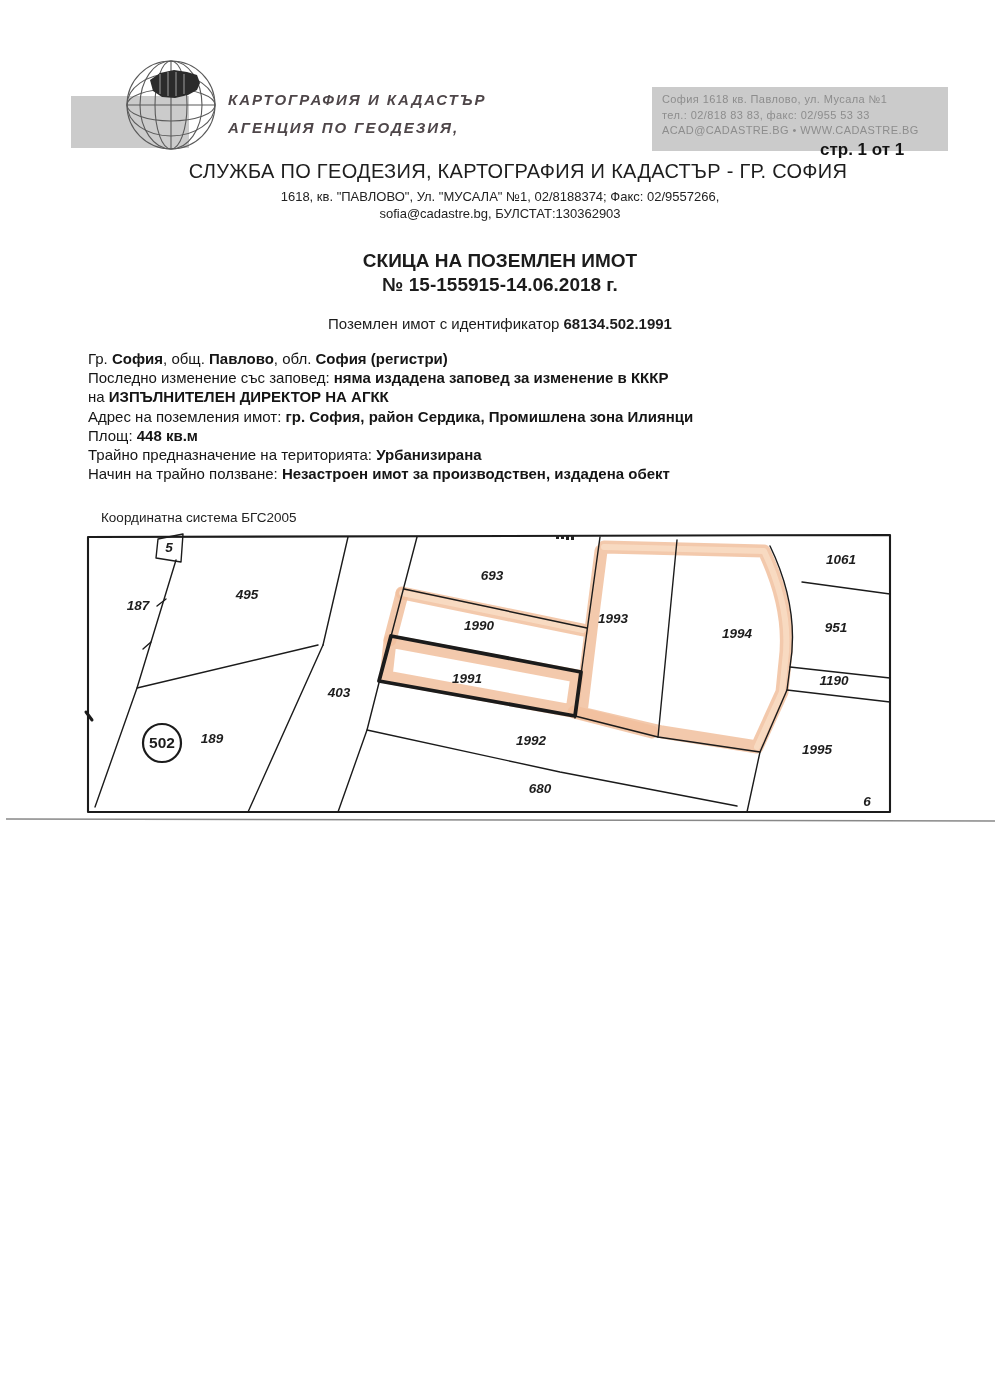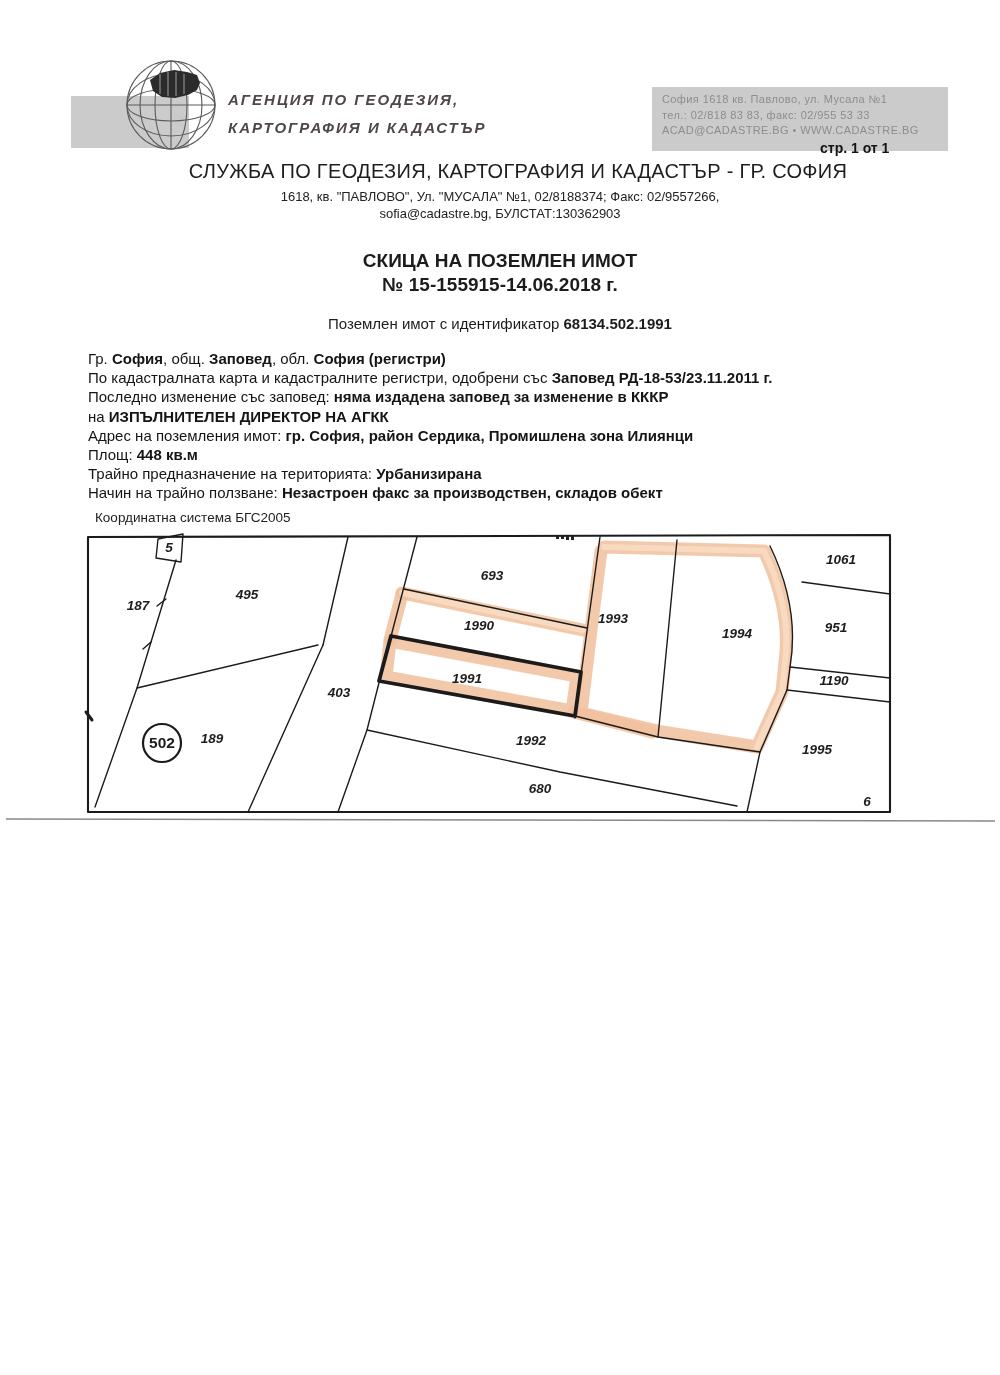--- a/index.html
+++ b/index.html
@@ -4,30 +4,30 @@
 <style>
   html,body{margin:0;padding:0;}
   body{width:1000px;height:1375px;background:#ffffff;position:relative;
        font-family:"Liberation Sans",sans-serif;color:#1c1c1c;}
   .abs{position:absolute;}
   
   .gray-band{background:#cbcbcb;}
   .agency-name{font-weight:bold;font-style:italic;letter-spacing:2px;
     color:#4e4649;font-size:15px;line-height:28px;}
   .contact{font-size:11px;line-height:15.5px;color:#8d8d8d;letter-spacing:.4px;}
-  .page-label{font-size:14px;font-weight:600;color:#141414;}
+  .page-label{font-size:17px;font-weight:600;color:#141414;}
   .center{left:0;width:1000px;text-align:center;}
   .office-title{font-size:20px;letter-spacing:.3px;color:#1e1e1e;}
   .office-addr{font-size:13px;color:#222;}
   .doc-title{font-size:19px;font-weight:bold;}
   .id-line{font-size:15px;}
   .b{font-weight:bold;}
   .details{font-size:15px;line-height:19.2px;color:#151515;}
   .dline{white-space:nowrap;}
-  .coord-label{font-size:13.5px;color:#222;}
+  .coord-label{font-size:13.5px;color:#222;margin-left:6px;}
   
   svg text{font-family:"Liberation Sans",sans-serif;}
   .plabel{font-size:13.5px;font-style:italic;font-weight:bold;fill:#1d1d1d;
     text-anchor:middle;}
   .pline{fill:none;stroke:#1b1b1b;stroke-width:1.4;stroke-linejoin:round;stroke-linecap:round;}
   .frame{stroke-width:2.1;}
   .heavy{stroke-width:3.8;}
   .hl{fill:none;stroke:#f1c09e;stroke-width:13;stroke-linejoin:round;stroke-linecap:round;opacity:.85;}
   .hl2{fill:none;stroke:#f8dcc3;stroke-width:6;stroke-linejoin:round;stroke-linecap:round;opacity:.9;}
   .globe-line{fill:none;stroke:#5a5a5a;stroke-width:1.1;}
@@ -49,50 +49,49 @@
   <path d="M34,30 l10,-7 14,-3 13,2 10,3 3,8 -3,7 -9,5 -13,3 -13,-1 -9,-6 z" fill="#2b2b2b"></path>
   <g stroke="#ffffff" stroke-width="1" opacity="0.55">
     <line x1="44" y1="24" x2="44" y2="44"></line>
       <line x1="52" y1="22" x2="52" y2="46"></line>
     <line x1="60" y1="22" x2="60" y2="46"></line>
       <line x1="68" y1="24" x2="68" y2="44"></line>
   </g>
 </svg>
 
 <div class="abs agency-name" style="left:228px;top:86px;">
+  <div>КАРТОГРАФИЯ И КАДАСТЪР</div>
   <div>АГЕНЦИЯ ПО ГЕОДЕЗИЯ,</div>
-  <div>КАРТОГРАФИЯ И КАДАСТЪР</div>
 </div>
 
 <div class="abs contact" style="left:662px;top:92px;width:282px;">
     <div>София 1618  кв. Павлово, ул. Мусала №1</div>
     <div>тел.: 02/818 83 83, факс: 02/955 53 33</div>
     <div>ACAD@CADASTRE.BG  •  WWW.CADASTRE.BG</div>
   </div>
 <div class="abs page-label" style="left:820px;top:140px;width:110px;">стр. 1 от 1</div>
 
 <div class="abs center office-title" style="top:160px;padding-left:18px;">СЛУЖБА ПО ГЕОДЕЗИЯ, КАРТОГРАФИЯ И КАДАСТЪР - ГР. СОФИЯ</div>
 <div class="abs center office-addr" style="top:189px;">1618, кв. "ПАВЛОВО", Ул. "МУСАЛА" №1, 02/8188374; Факс: 02/9557266,</div>
 <div class="abs center office-addr" style="top:206px;">sofia@cadastre.bg, БУЛСТАТ:130362903</div>
 
 <div class="abs center doc-title" style="top:250px;">СКИЦА НА ПОЗЕМЛЕН ИМОТ</div>
 <div class="abs center doc-title" style="top:274px;">№ 15-155915-14.06.2018 г.</div>
 <div class="abs center id-line" style="top:315px;">
   <span>Поземлен имот с  идентификатор  </span><span class="b">68134.502.1991</span>
 </div>
 
 <div class="abs details" style="left:88px;top:349px;width:840px;">
-    <div class="dline"><span>Гр. </span><span class="b">София</span><span>, общ. </span><span class="b">Заповед</span><span>, обл. </span><span class="b">София (регистри)</span></div>
-    <div class="dline"><span>По кадастралната карта и кадастралните регистри, одобрени със </span><span class="b">Заповед РД-18-53/23.11.2011 г.</span></div>
+    <div class="dline"><span>Гр. </span><span class="b">София</span><span>, общ. </span><span class="b">Павлово</span><span>, обл. </span><span class="b">София (регистри)</span></div>
     <div class="dline"><span>Последно изменение със заповед: </span><span class="b">няма издадена заповед за изменение в КККР</span></div>
     <div class="dline"><span>на </span><span class="b">ИЗПЪЛНИТЕЛЕН ДИРЕКТОР НА АГКК</span></div>
     <div class="dline"><span>Адрес на поземления имот: </span><span class="b">гр. София, район Сердика, Промишлена зона Илиянци</span></div>
     <div class="dline"><span>Площ: </span><span class="b">448 кв.м</span></div>
     <div class="dline"><span>Трайно предназначение на територията: </span><span class="b">Урбанизирана</span></div>
-    <div class="dline"><span>Начин на трайно ползване: </span><span class="b">Незастроен факс за производствен, складов обект</span></div>
+    <div class="dline"><span>Начин на трайно ползване: </span><span class="b">Незастроен имот за производствен, издадена обект</span></div>
   </div>
 
 <div class="abs coord-label" style="left:95px;top:510px;">Координатна система БГС2005</div>
 
 <svg class="abs" style="left:0;top:527px;" width="1000" height="305" viewBox="0 527 1000 305">
 
   <g>
     <path class="hl" d="M402,593 L583,630"></path>
     <path class="hl" d="M402,594 L390,640"></path>
     <path class="hl" d="M390,641 L577,676 L572,711 L386,677 Z"></path>

